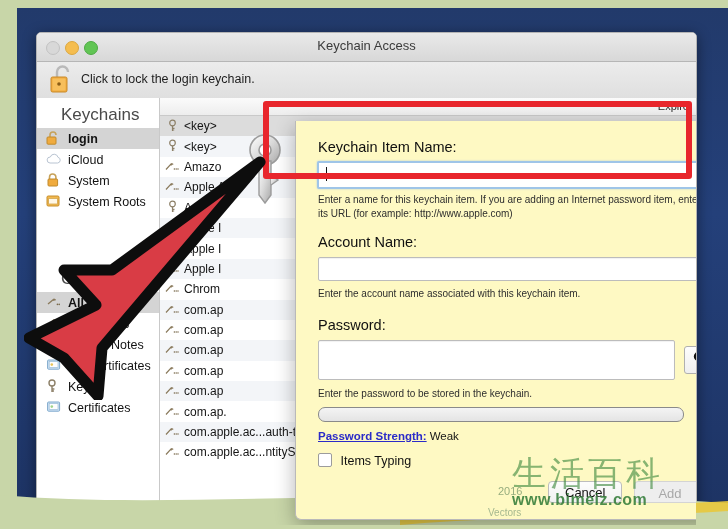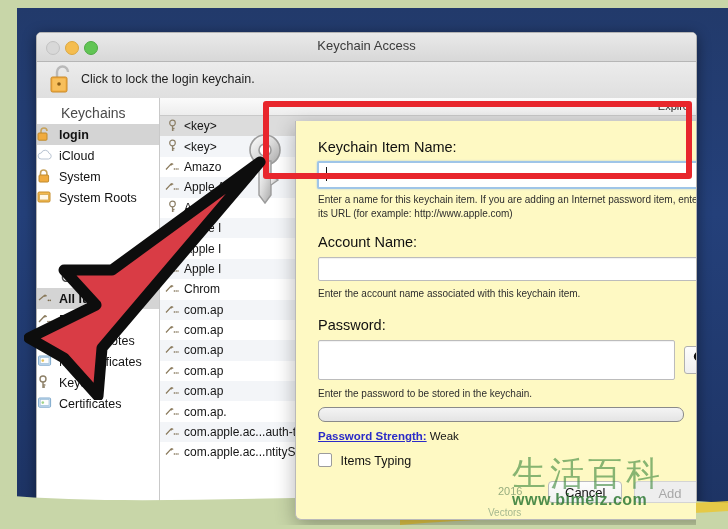--- a/index.html
+++ b/index.html
@@ -55,23 +55,23 @@
   }
   #toolbar{
     height:36px;background:linear-gradient(180deg,#ececec 0%,#dfdfdf 100%);
     border-bottom:1px solid #bdbdbd;position:relative;
   }
   #lock-icon{position:absolute;left:12px;top:1px;width:26px;height:32px;}
   #lock-text{position:absolute;left:44px;top:10px;font-size:12.5px;color:#1d1d1d;}
   #content{position:absolute;top:65px;left:0;right:0;bottom:0;display:flex;}
   
   #sidebar{width:122px;background:#ffffff;border-right:1px solid #c9c9c9;position:relative;}
-  .side-head{font-size:14px;color:#4a4a4a;padding:7px 0 3px 24px;}
+  .side-head{font-size:17px;color:#4a4a4a;padding:7px 0 3px 24px;}
   .side-row{
-    display:flex;align-items:center;height:21px;font-size:12.5px;color:#121212;
+    display:flex;align-items:center;height:21px;padding-left:9px;font-size:12.5px;color:#121212;
   }
   .side-row.sel{background:#d4d4d4;font-weight:bold;}
   .side-row .ic{width:17px;height:15px;margin-right:5px;flex:0 0 17px;position:relative;}
   #cat-head{position:absolute;left:0;top:164px;width:100%;}
   
   #list{flex:1;position:relative;background:#fff;overflow:hidden;}
   #list-head{
     height:17px;background:linear-gradient(180deg,#fbfbfb,#ededed);
     border-bottom:1px solid #c9c9c9;position:relative;
   }

